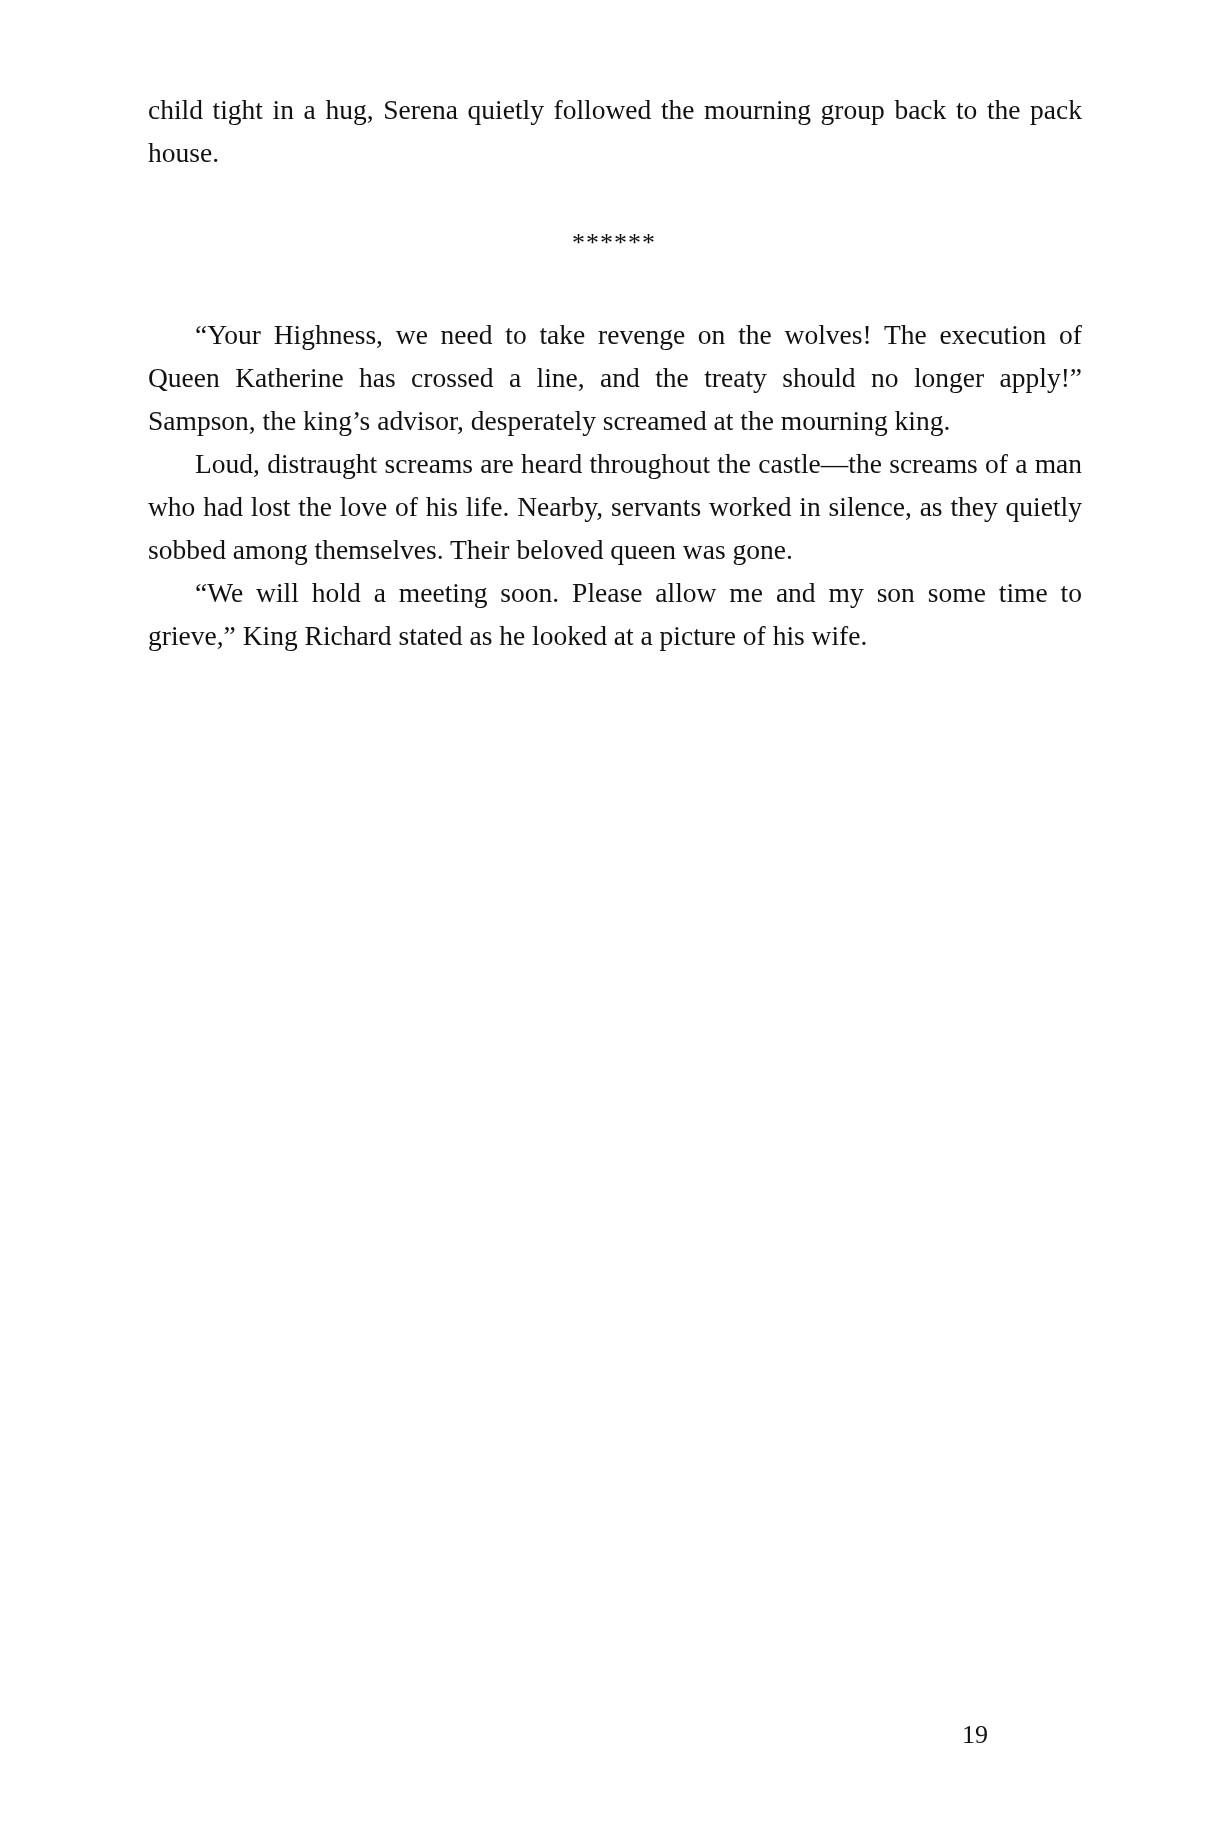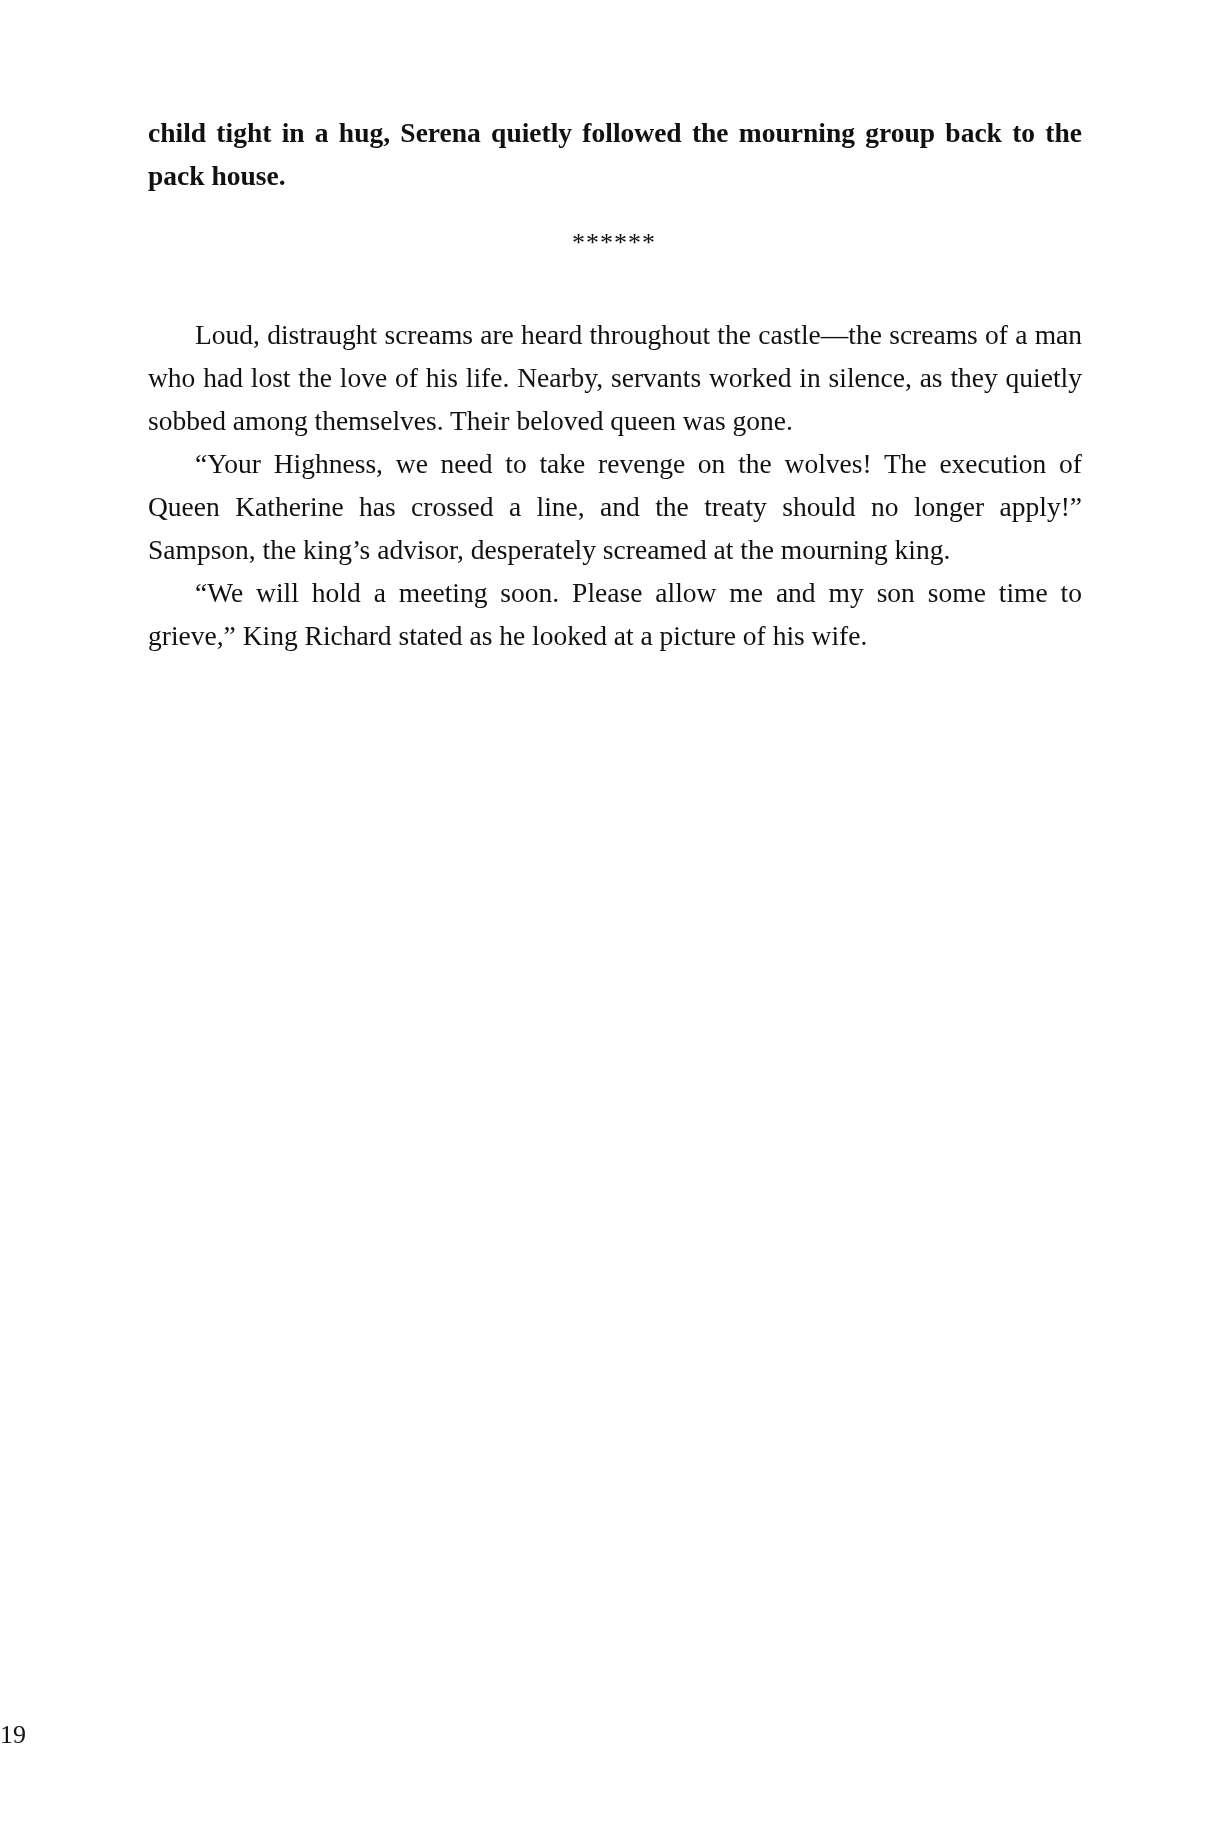--- a/index.html
+++ b/index.html
@@ -29,54 +29,54 @@
       font-size: 27.5px;
       line-height: 43px;
       text-align: justify;
     }
     .text-block p {
       margin: 0;
     }
     .indent {
       text-indent: 47px;
     }
-    .block-1 { top: 111px; font-weight: bold; }
+    .block-1 { top: 88px; }
     .separator {
       position: absolute;
       top: 228px;
       left: 0;
       width: 1228px;
       text-align: center;
       font-size: 26px;
       line-height: 30px;
       letter-spacing: 1px;
     }
     .block-2 { top: 313px; }
     .page-number {
       position: absolute;
       top: 1720px;
       left: 0;
       width: 988px;
-      text-align: left;
+      text-align: right;
       font-size: 26px;
       line-height: 30px;
     }
   </style>
 </head>
 <body>
 
 <div class="page">
 
   <div class="text-block block-1">
     <p>child tight in a hug, Serena quietly followed the mourning group back to the pack house.</p>
   </div>
 
   <div class="separator">******</div>
 
   <div class="text-block block-2">
+    <p class="indent">“Your Highness, we need to take revenge on the wolves! The execution of Queen Katherine has crossed a line, and the treaty should no longer apply!” Sampson, the king’s advisor, desperately screamed at the mourning king.</p>
     <p class="indent">Loud, distraught screams are heard throughout the castle—the screams of a man who had lost the love of his life. Nearby, servants worked in silence, as they quietly sobbed among themselves. Their beloved queen was gone.</p>
-    <p class="indent">“Your Highness, we need to take revenge on the wolves! The execution of Queen Katherine has crossed a line, and the treaty should no longer apply!” Sampson, the king’s advisor, desperately screamed at the mourning king.</p>
     <p class="indent">“We will hold a meeting soon. Please allow me and my son some time to grieve,” King Richard stated as he looked at a picture of his wife.</p>
   </div>
 
   <div class="page-number">19</div>
 
 </div>
 
 </body></html>

